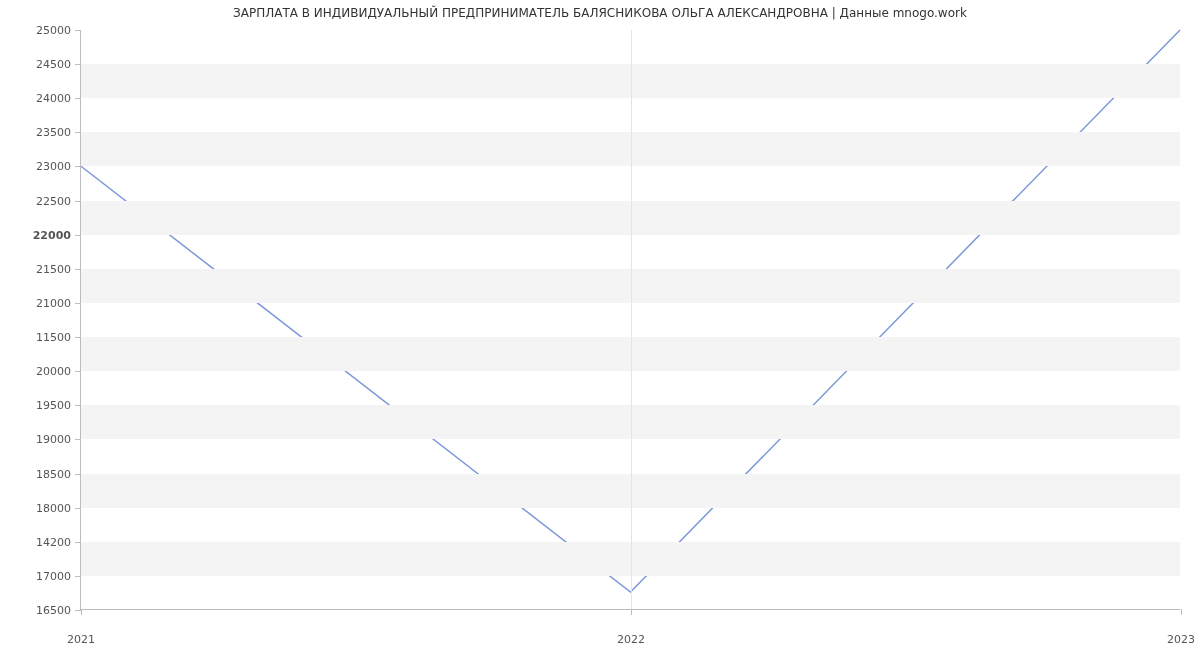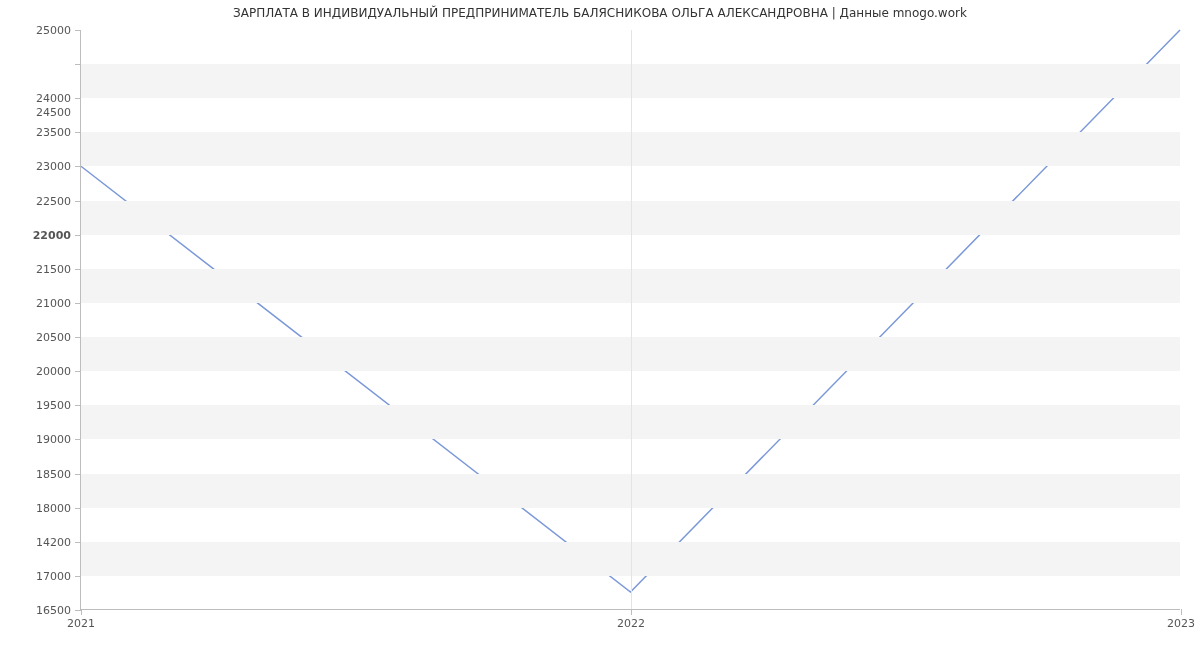--- a/index.html
+++ b/index.html
@@ -63,21 +63,21 @@
     white-space: nowrap;
   }
   .tick-label.y {
     right: 100%;
     margin-right: 10px;
     transform: translateY(-50%);
     text-align: right;
   }
   .tick-label.x {
     top: 100%;
-    margin-top: 8px;
+    margin-top: 24px;
     transform: translateX(-50%);
     text-align: center;
   }
   .vgrid {
     position: absolute;
     top: 0;
     bottom: 0;
     width: 1px;
     background: #e4e4e4;
   }
@@ -123,37 +123,37 @@
       <div class="tick-label y" style="top: 477.647px;">18000</div>
       <div class="tick-line y" style="top: 443.529px;"></div>
       <div class="tick-label y" style="top: 443.529px;">18500</div>
       <div class="tick-line y" style="top: 409.412px;"></div>
       <div class="tick-label y" style="top: 409.412px;">19000</div>
       <div class="tick-line y" style="top: 375.294px;"></div>
       <div class="tick-label y" style="top: 375.294px;">19500</div>
       <div class="tick-line y" style="top: 341.176px;"></div>
       <div class="tick-label y" style="top: 341.176px;">20000</div>
       <div class="tick-line y" style="top: 307.059px;"></div>
-      <div class="tick-label y" style="top: 307.059px;">20500</div>
+      <div class="tick-label y" style="top: 307.059px;">11500</div>
       <div class="tick-line y" style="top: 272.941px;"></div>
       <div class="tick-label y" style="top: 272.941px;">21000</div>
       <div class="tick-line y" style="top: 238.824px;"></div>
       <div class="tick-label y" style="top: 238.824px;">21500</div>
       <div class="tick-line y" style="top: 204.706px;"></div>
       <div class="tick-label y" style="top: 204.706px; font-weight: bold;">22000</div>
       <div class="tick-line y" style="top: 170.588px;"></div>
       <div class="tick-label y" style="top: 170.588px; margin-left: 28px;">22500</div>
       <div class="tick-line y" style="top: 136.471px;"></div>
       <div class="tick-label y" style="top: 136.471px;">23000</div>
       <div class="tick-line y" style="top: 102.353px;"></div>
       <div class="tick-label y" style="top: 102.353px;">23500</div>
       <div class="tick-line y" style="top: 68.2353px;"></div>
       <div class="tick-label y" style="top: 68.2353px;">24000</div>
       <div class="tick-line y" style="top: 34.1176px;"></div>
-      <div class="tick-label y" style="top: 34.1176px; margin-top: 48px;">24500</div>
+      <div class="tick-label y" style="top: 34.1176px;">24500</div>
       <div class="tick-line y" style="top: 0px;"></div>
       <div class="tick-label y" style="top: 0px;">25000</div>
       <div class="tick-line x" style="left: 0px;"></div>
       <div class="tick-label x" style="left: 0px;">2021</div>
       <div class="tick-line x" style="left: 550px;"></div>
       <div class="tick-label x" style="left: 550px;">2022</div>
       <div class="tick-line x" style="left: 1100px;"></div>
       <div class="tick-label x" style="left: 1100px;">2023</div>
     </div>
 </div>

